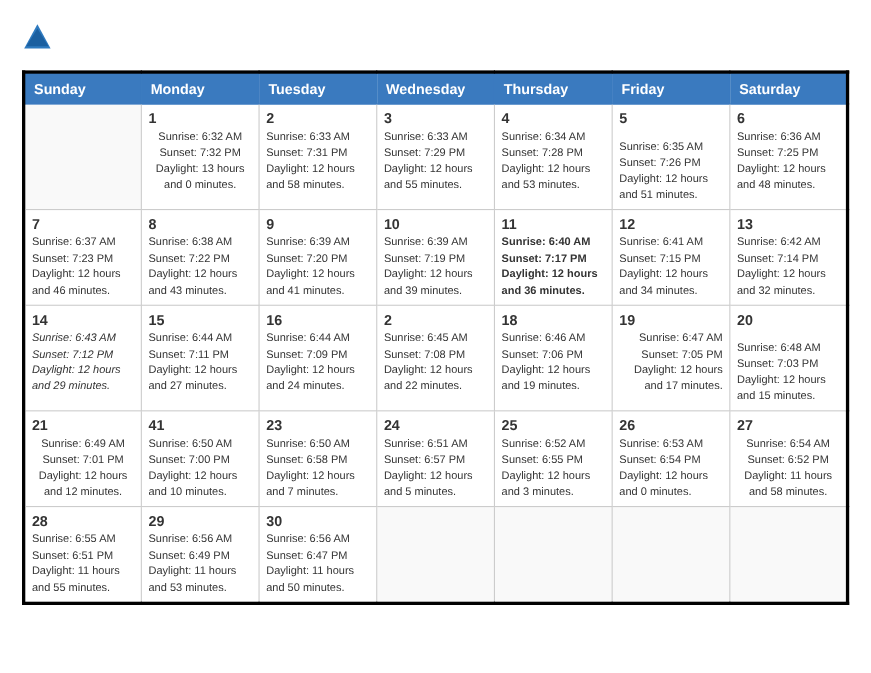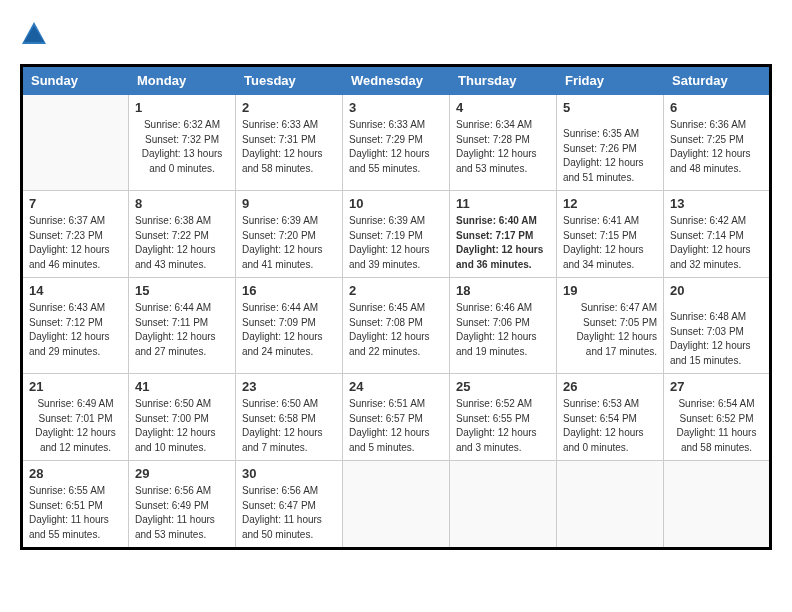--- a/index.html
+++ b/index.html
@@ -207,21 +207,21 @@
           <span class="day-number">13</span>
           <div class="day-info" style="white-space: pre-line;">Sunrise: 6:42 AM
 Sunset: 7:14 PM
 Daylight: 12 hours
 and 32 minutes.</div>
         </td>
       </tr>
       <tr>
         <td>
           <span class="day-number">14</span>
-          <div class="day-info" style="white-space: pre-line;">Sunrise: 6:43 AM
+          <div class="day-info" style="white-space: pre-line; font-style: italic;">Sunrise: 6:43 AM
 Sunset: 7:12 PM
 Daylight: 12 hours
 and 29 minutes.</div>
         </td>
         <td>
           <span class="day-number">15</span>
           <div class="day-info" style="white-space: pre-line;">Sunrise: 6:44 AM
 Sunset: 7:11 PM
 Daylight: 12 hours
 and 27 minutes.</div>

